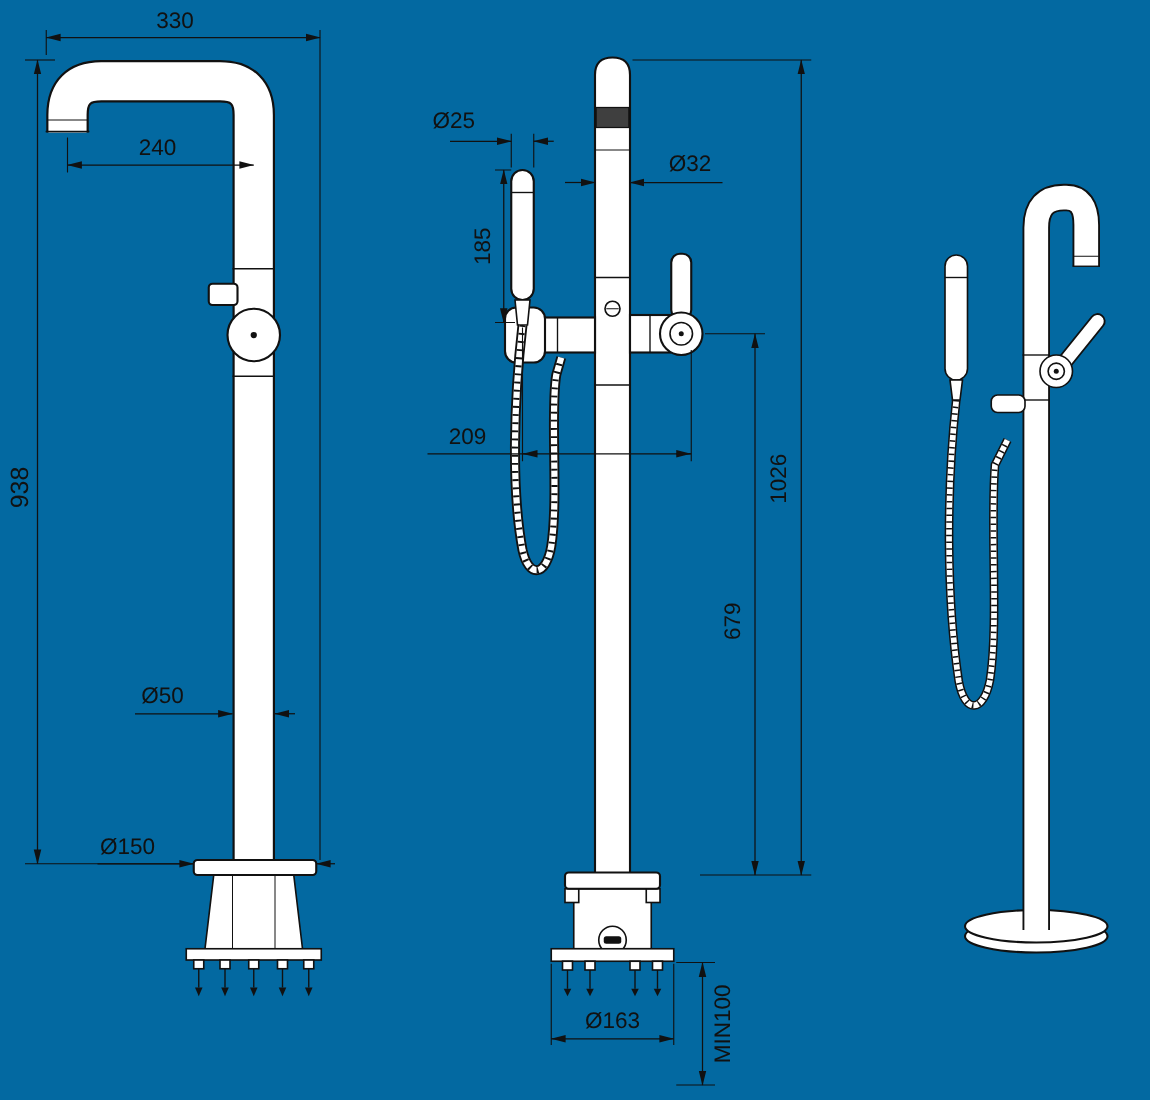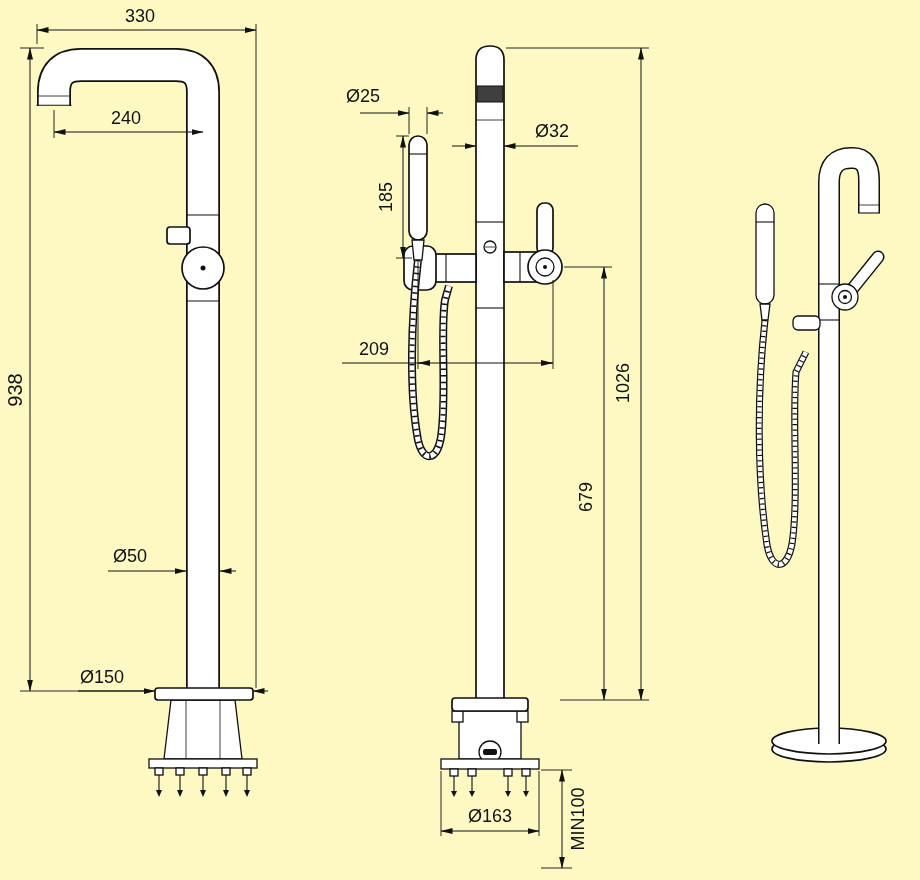--- a/index.html
+++ b/index.html
@@ -1,16 +1,16 @@
 <!DOCTYPE html>
 <html><head>
 <meta charset="utf-8">
 <style>
   html,body{margin:0;padding:0;background:#ffffff;}
-  .frame{position:relative;width:920px;height:880px;background:#fef9c3;overflow:hidden;text-align:center;}
+  .frame{position:relative;width:920px;height:880px;background:#0369a1;overflow:hidden;text-align:center;}
   svg{position:absolute;left:0;top:0;}
   .dim-text{font-family:"Liberation Sans", sans-serif;font-size:18px;fill:#111111;}
   .dim-text.big{font-size:20px;}
   .outline{fill:#ffffff;stroke:#111111;stroke-width:1.7;}
   .outline-thin{fill:#ffffff;stroke:#111111;stroke-width:1.3;}
   .thinline{fill:none;stroke:#111111;stroke-width:1.1;}
   .hairline{fill:none;stroke:#111111;stroke-width:0.8;}
   .dim{fill:none;stroke:#111111;stroke-width:1;}
   .ext{fill:none;stroke:#111111;stroke-width:0.9;}
   .tube-out{fill:none;stroke:#111111;}

